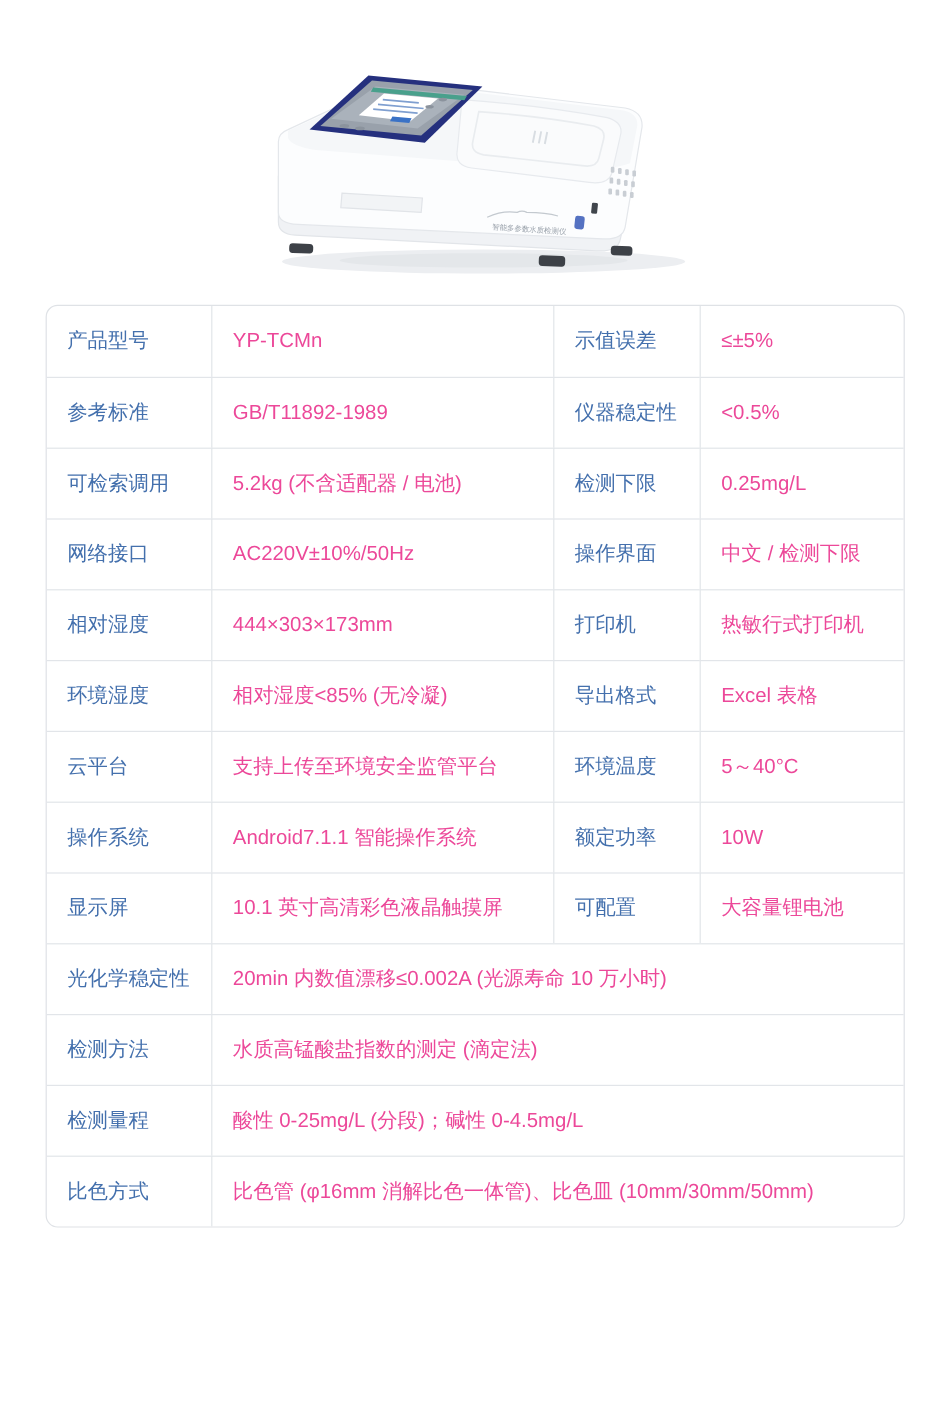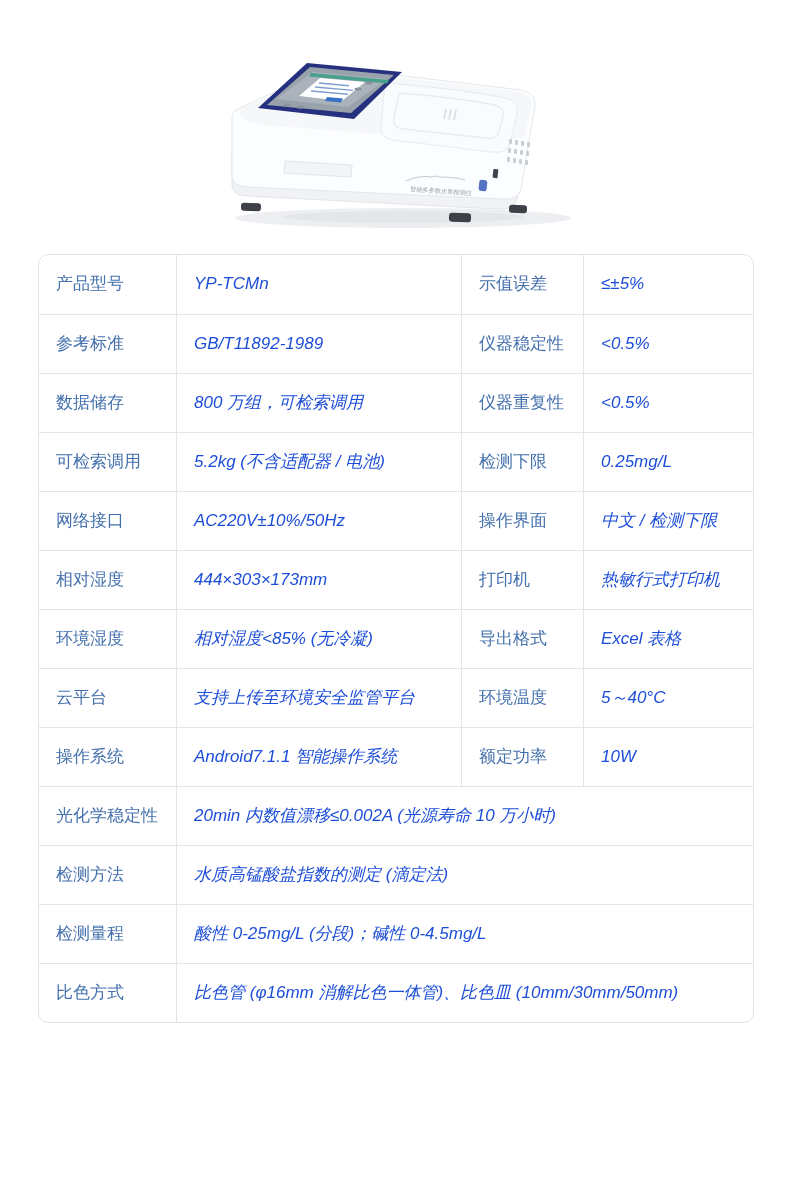--- a/index.html
+++ b/index.html
@@ -53,22 +53,21 @@
     overflow: hidden;
     white-space: nowrap;
   }
   table.spec-table tr:first-child td { border-top: none; }
   table.spec-table td:first-child { border-left: none; }
   table.spec-table td.label {
     color: #4470ad;
   }
   table.spec-table td.value,
   table.spec-table td.value-wide {
-    color: #1d4ed8;
-    font-style: italic;
+    color: #ec4899;
   }
 </style>
 </head>
 <body>
 
 <div class="page">
 
   <div class="hero">
     <svg class="device-svg" viewBox="0 0 390 220" xmlns="http://www.w3.org/2000/svg">
 
@@ -162,26 +161,20 @@
             <td class="label">示值误差</td>
             <td class="value">≤±5%</td>
           </tr>
           <tr>
             <td class="label">参考标准</td>
             <td class="value">GB/T11892-1989</td>
             <td class="label">仪器稳定性</td>
             <td class="value">&lt;0.5%</td>
           </tr>
           <tr>
-            <td class="label">数据储存</td>
-            <td class="value">800 万组，可检索调用</td>
-            <td class="label">仪器重复性</td>
-            <td class="value">&lt;0.5%</td>
-          </tr>
-          <tr>
             <td class="label">可检索调用</td>
             <td class="value">5.2kg (不含适配器 / 电池)</td>
             <td class="label">检测下限</td>
             <td class="value">0.25mg/L</td>
           </tr>
           <tr>
             <td class="label">网络接口</td>
             <td class="value">AC220V±10%/50Hz</td>
             <td class="label">操作界面</td>
             <td class="value">中文 / 检测下限</td>
@@ -204,20 +197,26 @@
             <td class="label">环境温度</td>
             <td class="value">5～40°C</td>
           </tr>
           <tr>
             <td class="label">操作系统</td>
             <td class="value">Android7.1.1 智能操作系统</td>
             <td class="label">额定功率</td>
             <td class="value">10W</td>
           </tr>
           <tr>
+            <td class="label">显示屏</td>
+            <td class="value">10.1 英寸高清彩色液晶触摸屏</td>
+            <td class="label">可配置</td>
+            <td class="value">大容量锂电池</td>
+          </tr>
+          <tr>
             <td class="label">光化学稳定性</td>
             <td class="value-wide" colspan="3">20min 内数值漂移≤0.002A (光源寿命 10 万小时)</td>
           </tr>
           <tr>
             <td class="label">检测方法</td>
             <td class="value-wide" colspan="3">水质高锰酸盐指数的测定 (滴定法)</td>
           </tr>
           <tr>
             <td class="label">检测量程</td>
             <td class="value-wide" colspan="3">酸性 0-25mg/L (分段)；碱性 0-4.5mg/L</td>

